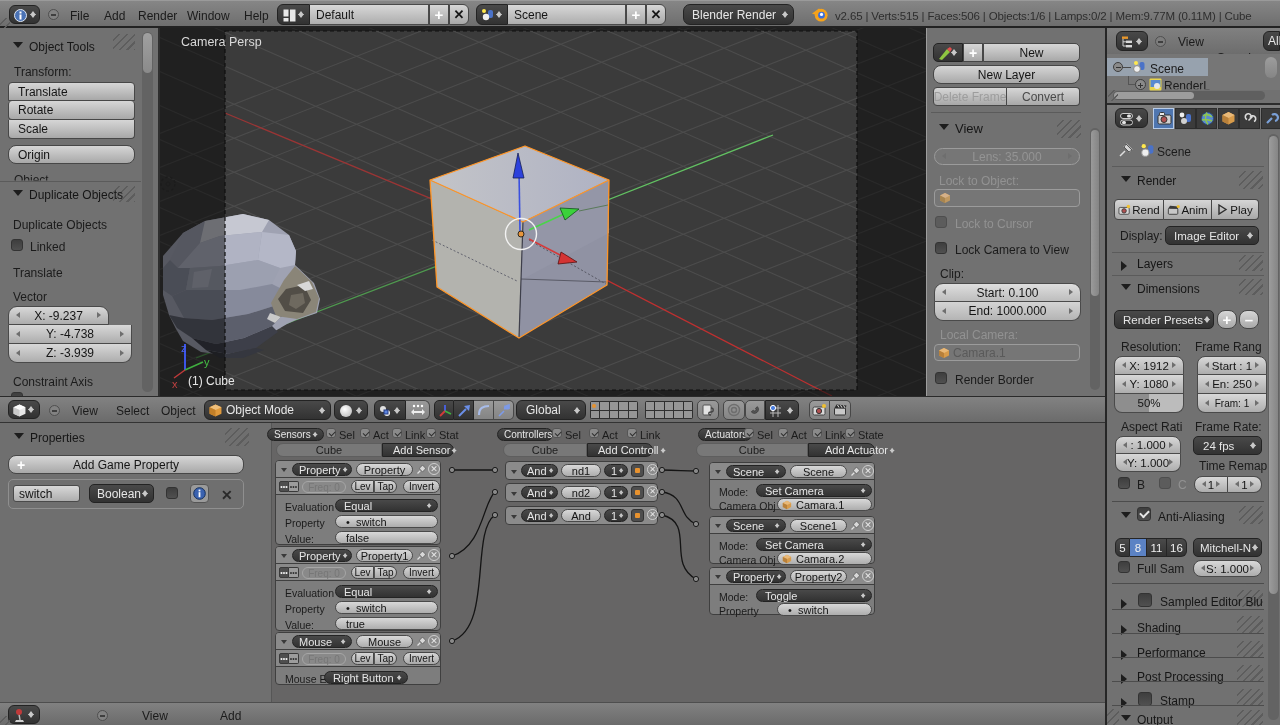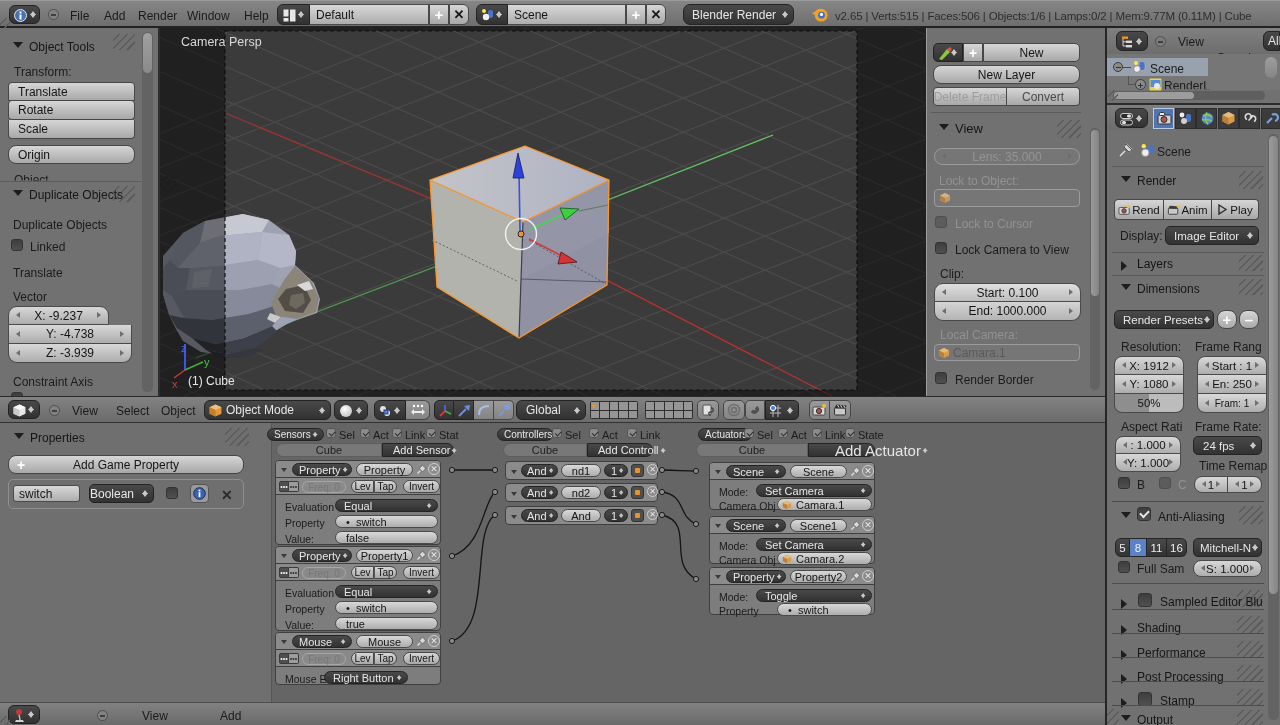--- a/index.html
+++ b/index.html
@@ -352,21 +352,21 @@
       </svg>
     </div>
 </div>
 <div class="a" style="left:0;top:423px;width:1105px;height:302px;background:#666565">
 <div class="a" style="left:0;top:0;width:272px;height:279px;background:#6f6f6f;border-right:1px solid #565656">
 <div class="stp" style="left:225px;top:5px;width:24px;height:18px"></div>
 <div class="ph" style="left:14px;top:9px"><i class="td"></i>Properties</div>
 <div class="btn" style="left:8px;top:32px;width:236px;height:19px;justify-content:center"><span class="a" style="left:8px;color:#fff;font-size:14px;font-weight:bold">+</span>Add Game Property</div>
 <div class="a" style="left:8px;top:56px;width:236px;height:30px;border:1px solid #8f8f8f;border-radius:5px"></div>
 <div class="num" style="left:13px;top:62px;width:67px;height:17px;border-radius:3px;justify-content:flex-start;padding-left:5px">switch</div>
-<div class="dd" style="left:89px;top:61px;width:65px;height:19px;border-radius:5px">Boolean<i class="ud"></i></div>
+<div class="dd" style="left:89px;top:61px;width:65px;height:19px;padding-left:7px;border-radius:5px">Boolean<i class="ud"></i></div>
 <div class="chk" style="left:166px;top:64px"></div>
 <div class="a" style="left:190px;top:61px;width:19px;height:19px;background:#9a9a9a;border:1px solid #555;border-radius:4px">
         <svg class="a" style="left:2px;top:2px" width="13" height="13" viewBox="0 0 13 13">
           <circle cx="6.5" cy="6.5" r="5.8" fill="#3a62b0" stroke="#16305c"></circle>
           <rect x="5.6" y="5.2" width="1.8" height="5" fill="#fff"></rect>
           <rect x="5.6" y="2.6" width="1.8" height="1.8" fill="#fff"></rect>
         </svg>
       </div>
 <div class="xg" style="left:221px;top:64px;font-size:14px;color:#2a2a2a">✕</div>
 </div>
@@ -516,21 +516,21 @@
 <div class="dd" style="left:440px;top:5px;width:54px;height:13px;font-size:10px;padding-left:6px;border-radius:7px">Actuators<i class="ud" style="transform:scale(0.8)"></i></div>
       <div class="chk ckd" style="left:486px;top:5px;width:10px;height:10px;background:#8a8a8a;border-color:#555"></div>
       <div class="lbl sm" style="left:499px;top:7px">Sel</div>
       <div class="chk ckd" style="left:520px;top:5px;width:10px;height:10px;background:#8a8a8a;border-color:#555"></div>
       <div class="lbl sm" style="left:533px;top:7px">Act</div>
       <div class="chk ckd" style="left:554px;top:5px;width:10px;height:10px;background:#8a8a8a;border-color:#555"></div>
       <div class="lbl sm" style="left:567px;top:7px">Link</div>
       <div class="chk ckd" style="left:587px;top:5px;width:10px;height:10px;background:#8a8a8a;border-color:#555"></div>
       <div class="lbl sm" style="left:600px;top:7px">State</div>
 <div class="a" style="left:438px;top:20px;width:112px;height:14px;background:#787878;border:1px solid #5e5e5e;border-radius:7px 0 0 7px;color:#1d1d1d;font-size:11px;display:flex;align-items:center;justify-content:center">Cube</div>
-      <div class="dd" style="left:550px;top:20px;width:67px;height:14px;font-size:15px;padding-left:26px;border-radius:0 7px 7px 0">Add Actuator<i class="ud" style="transform:scale(0.8)"></i></div>
+      <div class="dd" style="left:550px;top:20px;width:67px;height:14px;font-size:11px;padding-left:16px;border-radius:0 7px 7px 0">Add Actuator<i class="ud" style="transform:scale(0.8)"></i></div>
 <div class="a" style="left:451px;top:39px;width:166px;height:48px;background:#7d7d7d;border:1px solid #3f3f3f;border-radius:4px">
         <div class="a" style="left:0;top:0;width:164px;height:17px;background:#8b8b8b;border-bottom:1px solid #3f3f3f;border-radius:3px 3px 0 0"></div>
         <div class="a" style="left:5px;top:7px;width:0;height:0;border:3.5px solid transparent;border-top:4.5px solid #3a3a3a"></div>
         <div class="dd" style="left:16px;top:2px;width:60px;height:13px;padding-left:6px;border-radius:7px;font-size:11px">Scene<i class="ud" style="transform:scale(0.75)"></i></div>
         <div class="num" style="left:80px;top:2px;width:57px;height:13px;border-radius:7px;font-size:11px">Scene</div>
         <svg class="a" style="left:140px;top:3px" width="11" height="11" viewBox="0 0 11 11">
           <path d="M1.5 9.5 L4.5 6.5" stroke="#e2e2e2" stroke-width="1.3"></path>
           <rect x="4" y="2" width="5" height="5" rx="1" fill="#d8d8d8" stroke="#777" transform="rotate(45 6.5 4.5)"></rect>
         </svg>
         <div class="a" style="left:152px;top:2px;width:12px;height:12px;border:1px solid #cfcfcf;border-radius:50%;color:#e8e8e8;font-size:9px;line-height:10px;text-align:center">✕</div>

